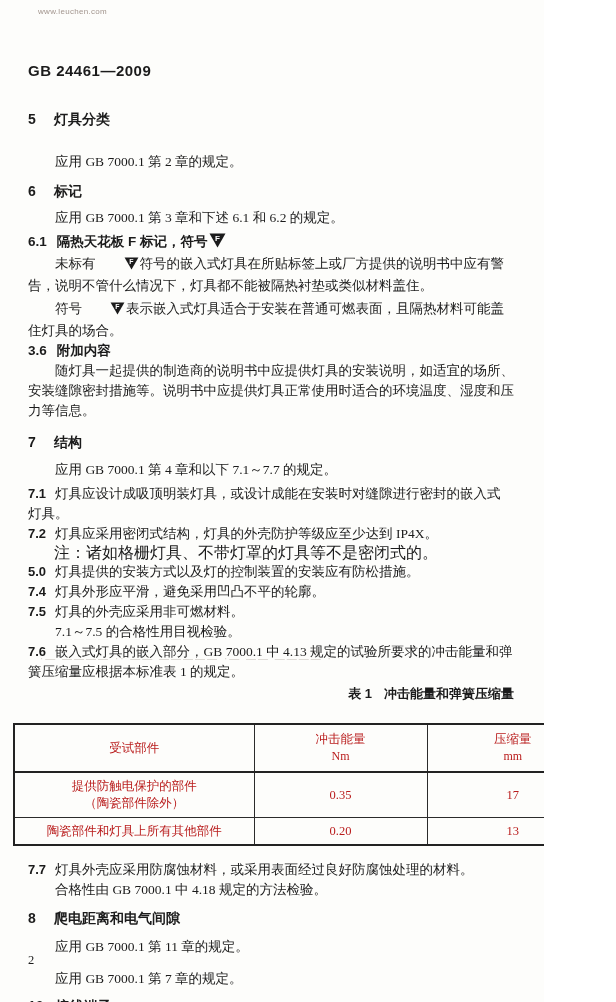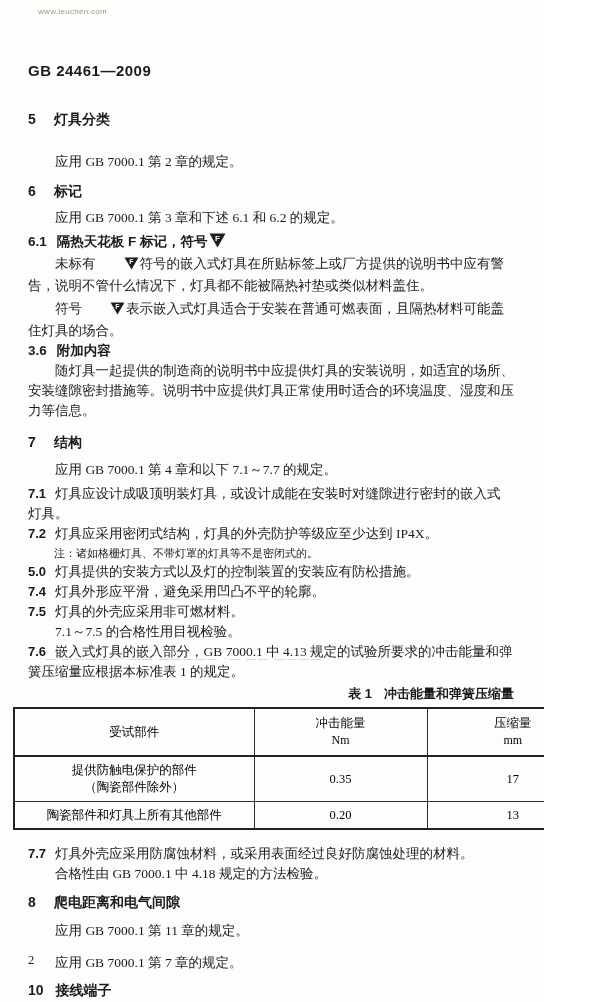--- a/index.html
+++ b/index.html
@@ -33,35 +33,35 @@
   .para{
     font-size:13.5px;line-height:20px;margin:0;
   }
   .indent{text-indent:2em;}
   .clause{font-size:13.5px;line-height:20px;margin:0;}
   .c-num{
     font:700 13px/20px "Liberation Sans","DejaVu Sans",sans-serif;
     margin-right:9px;
   }
   .note{
-    font-size:11px;line-height:18px;margin:0 0 0 26px;
+    font-size:16px;line-height:18px;margin:0 0 0 26px;
   }
   .f-symbol{display:inline-block;vertical-align:-2px;margin:0 1px;}
   .tbl-caption{
     text-align:right;
     font:700 13px/18px "Liberation Sans","DejaVu Sans",sans-serif;
   }
   .tbl-caption .cap-label{margin-right:12px;}
   table.t1{
     border-collapse:collapse;
-    margin:4px 0 0 -15px;
+    margin:20px 0 0 -15px;
     width:585px;
     table-layout:fixed;
     font-size:12.5px;
-    color:#000000;
+    color:#b91c1c;
   }
   table.t1 td{
     border:1px solid #2b2b2b;
     text-align:center;
     vertical-align:middle;
     padding:2px 4px;
     line-height:17px;
   }
   table.t1{border:2px solid #222;}
   table.t1 tr.hdr td{border-bottom:2px solid #222;height:42px;}

